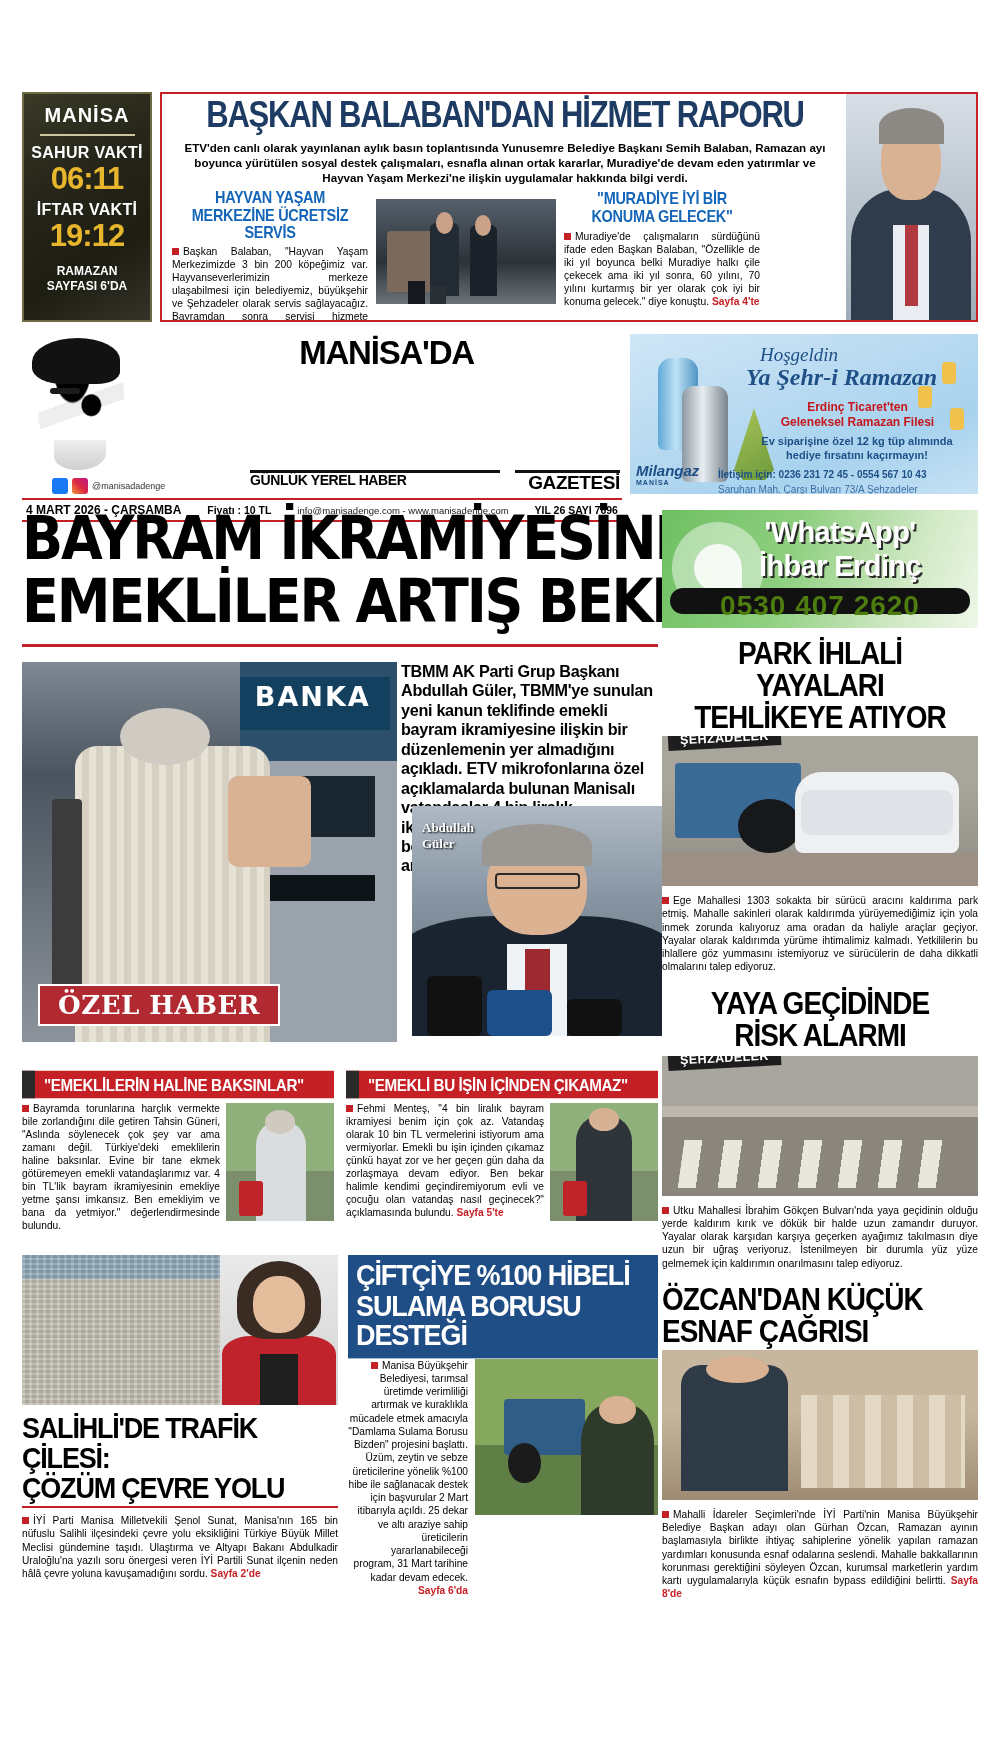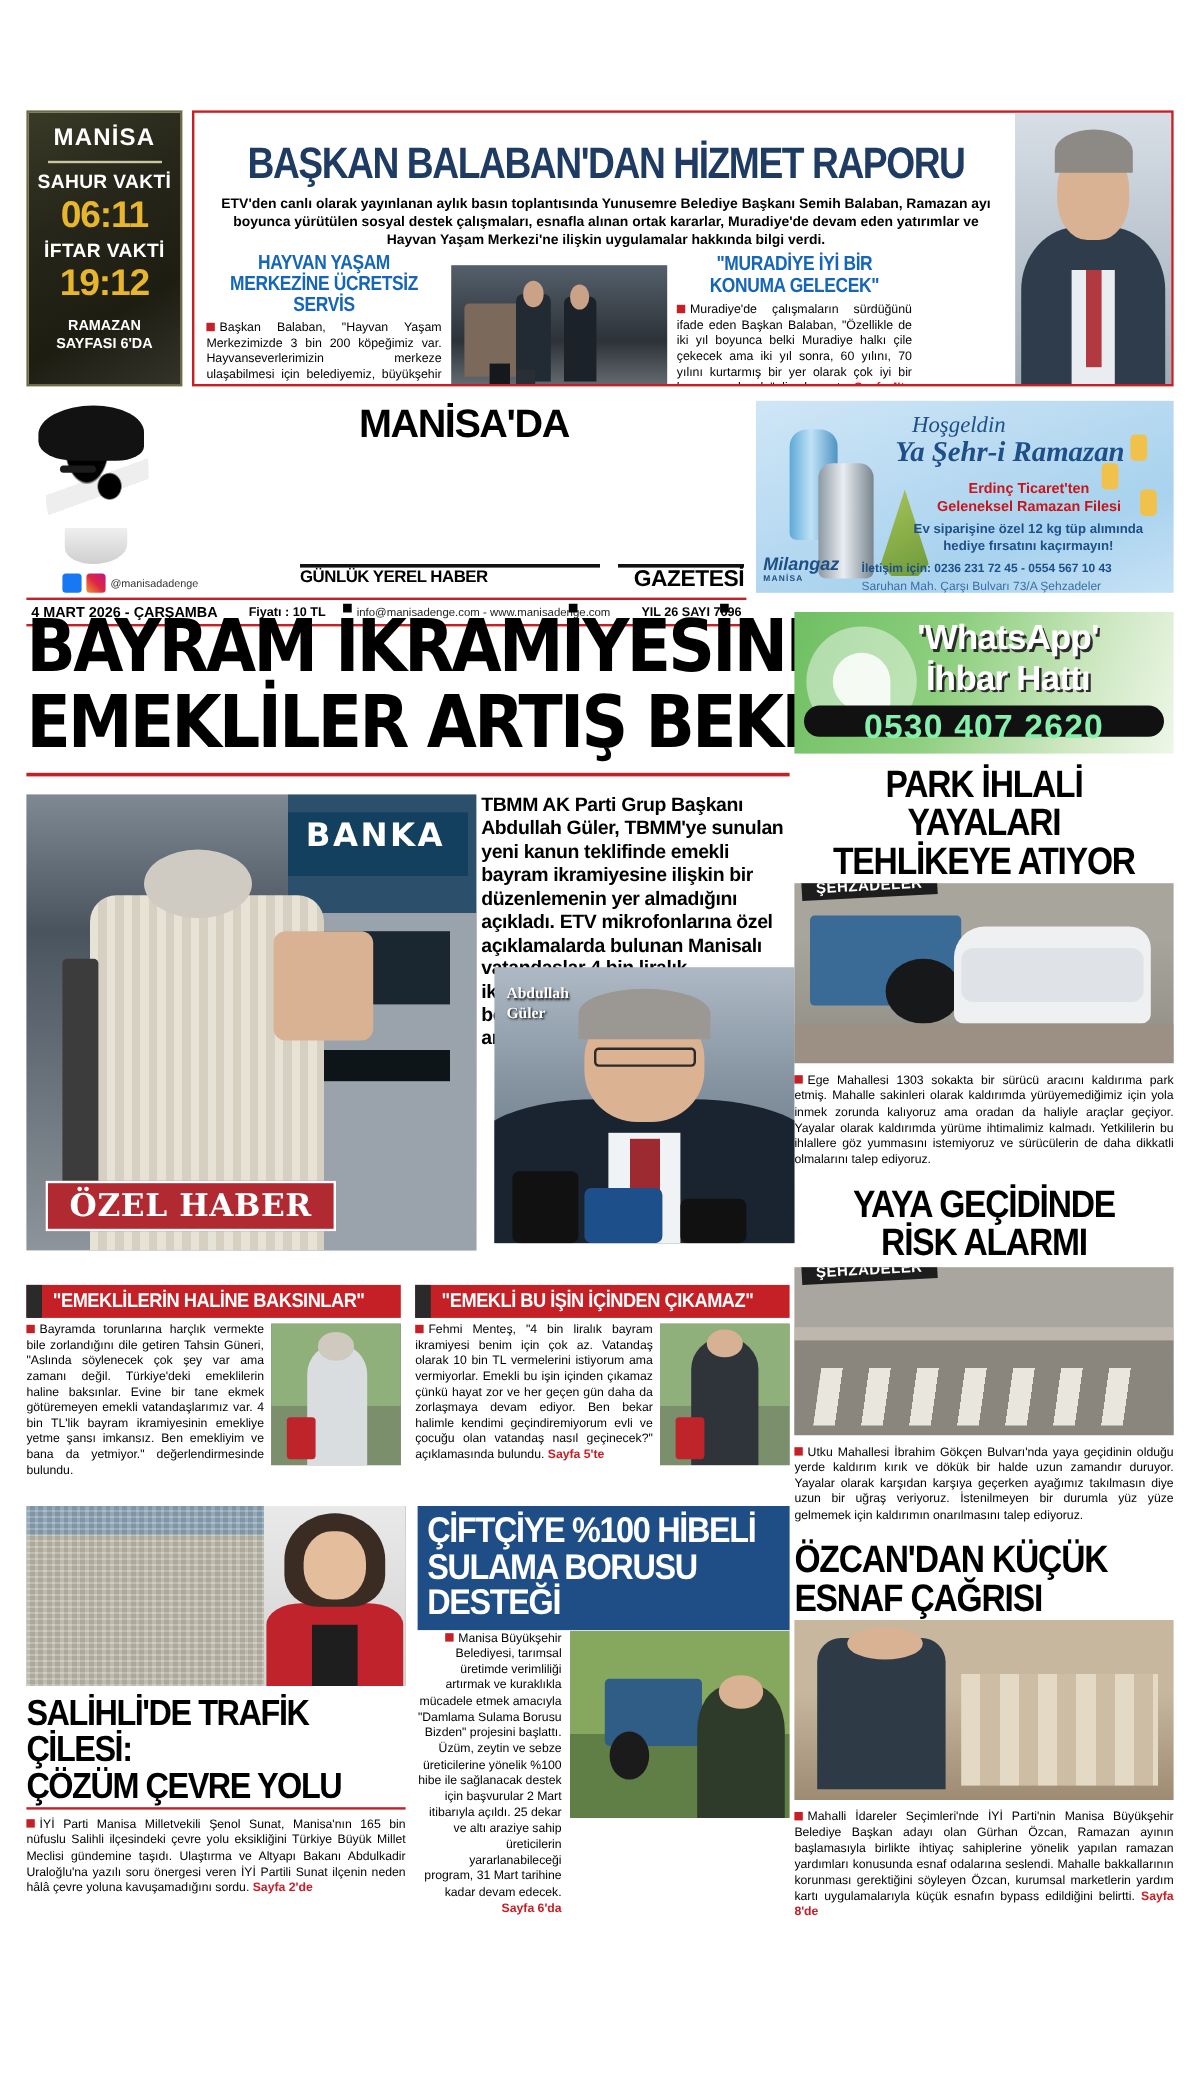--- a/index.html
+++ b/index.html
@@ -24,21 +24,21 @@
   .prayer-city { color:#fff; font-weight:bold; font-size:20px; letter-spacing:1px; }
   .prayer-rule { width:95px; height:2px; background:#c9c6a0; margin:7px 0 8px; }
   .prayer-label { color:#fff; font-weight:bold; font-size:16px; letter-spacing:.3px; }
   .prayer-time { color:#e8b62c; font-weight:bold; font-size:31px; line-height:1.0; margin:1px 0 7px; letter-spacing:-1px;}
   .prayer-foot { color:#fff; font-weight:bold; font-size:12px; line-height:1.25; margin-top:6px;}
 
   .hero-box {
     flex:1; border:2px solid #c62027; background:#fff; position:relative; overflow:hidden;
     display:flex;
   }
-  .hero-left { flex:1; padding:22px 8px 4px 10px; }
+  .hero-left { flex:1; padding:0 8px 4px 10px; }
   .hero-right { width:130px; position:relative; background:#cfd6de; overflow:hidden; }
   .hero-title {
     color:#1d3b63; font-weight:bold; font-size:31px; letter-spacing:-1.2px;
     line-height:1.0; text-align:center; white-space:nowrap; transform:scaleY(1.18); transform-origin: top center;
     margin-top:2px;
   }
   .hero-sub { font-size:11.6px; font-weight:bold; line-height:1.28; text-align:center; margin-top:14px; padding:0 4px;}
   .hero-cols { display:flex; gap:8px; margin-top:8px; }
   .hero-col { width:196px; }
   .hero-col.mid { width:180px; }
@@ -196,21 +196,21 @@
   
   .rightcol { position:absolute; left:662px; top:510px; width:316px; }
   .wa-box { width:316px; height:118px; background:linear-gradient(110deg,#6fbf63 0%,#8ecf7f 40%,#cfe8c3 75%,#eef7e8 100%); position:relative; overflow:hidden;}
   .wa-glyph { position:absolute; left:10px; top:12px; width:92px; height:92px; border-radius:50%; background:rgba(255,255,255,.45);}
   .wa-glyph::after{ content:""; position:absolute; left:22px; top:22px; width:48px; height:48px; border-radius:50% 50% 6px 50%; background:rgba(255,255,255,.85);}
   .wa-t1 { position:absolute; left:38px; top:6px; width:280px; text-align:center; color:#fff; font-weight:bold; font-size:29px;
            text-shadow: 2px 2px 0 #2c2c2c; letter-spacing:-0.6px;}
   .wa-t2 { position:absolute; left:38px; top:40px; width:280px; text-align:center; color:#fff; font-weight:bold; font-size:29px;
            text-shadow: 2px 2px 0 #2c2c2c; letter-spacing:-0.6px;}
   .wa-pill { position:absolute; left:8px; top:78px; width:300px; height:26px; background:#111; border-radius:18px;
-             color:#86efac; font-weight:bold; font-size:28px; text-align:center; line-height:36px; letter-spacing:1px;}
+             color:#4d7c0f; font-weight:bold; font-size:28px; text-align:center; line-height:36px; letter-spacing:1px;}
 
   .rc-head { font-weight:bold; font-size:28px; line-height:1.0; text-align:center; letter-spacing:-1px; margin-top:10px;
              transform:scaleY(1.14); transform-origin:center top;}
   .rc-photo { width:316px; height:150px; margin-top:14px; background:linear-gradient(180deg,#a8a59c 0 30%, #8f8c83 100%); position:relative; overflow:hidden;}
   .tag { position:absolute; left:6px; top:-8px; background:#1d1d1d; color:#fff; font-weight:bold; font-size:12.5px; padding:3px 12px;
          transform:rotate(-3deg); letter-spacing:0.4px;}
   .rp-car { position:absolute; right:6%; top:24%; width:52%; height:54%; background:#eef0f2; border-radius:26px 18px 8px 8px;}
   .rp-car2{ position:absolute; right:8%; top:36%; width:48%; height:30%; background:#dfe3e7; border-radius:10px;}
   .rp-trac{ position:absolute; left:4%; top:18%; width:40%; height:50%; background:#3a6a96; border-radius:4px;}
   .rp-whl { position:absolute; left:24%; top:42%; width:20%; height:36%; background:#17181a; border-radius:50%;}
@@ -460,21 +460,21 @@
         <div class="bmp-head"></div>
       </div>
     </div>
   </div>
 
   <div class="rightcol">
 
     <div class="wa-box">
       <div class="wa-glyph"></div>
       <div class="wa-t1">'WhatsApp'</div>
-      <div class="wa-t2">İhbar Hattı</div>
+      <div class="wa-t2">İhbar Erdinç</div>
       <div class="wa-pill">0530 407 2620</div>
     </div>
 
     <div class="rc-head" style="white-space:pre-line">PARK İHLALİ
 YAYALARI
 TEHLİKEYE ATIYOR</div>
     <div class="rc-photo">
       <div class="tag">ŞEHZADELER</div>
       <div class="rp-trac"></div>
       <div class="rp-whl"></div>

